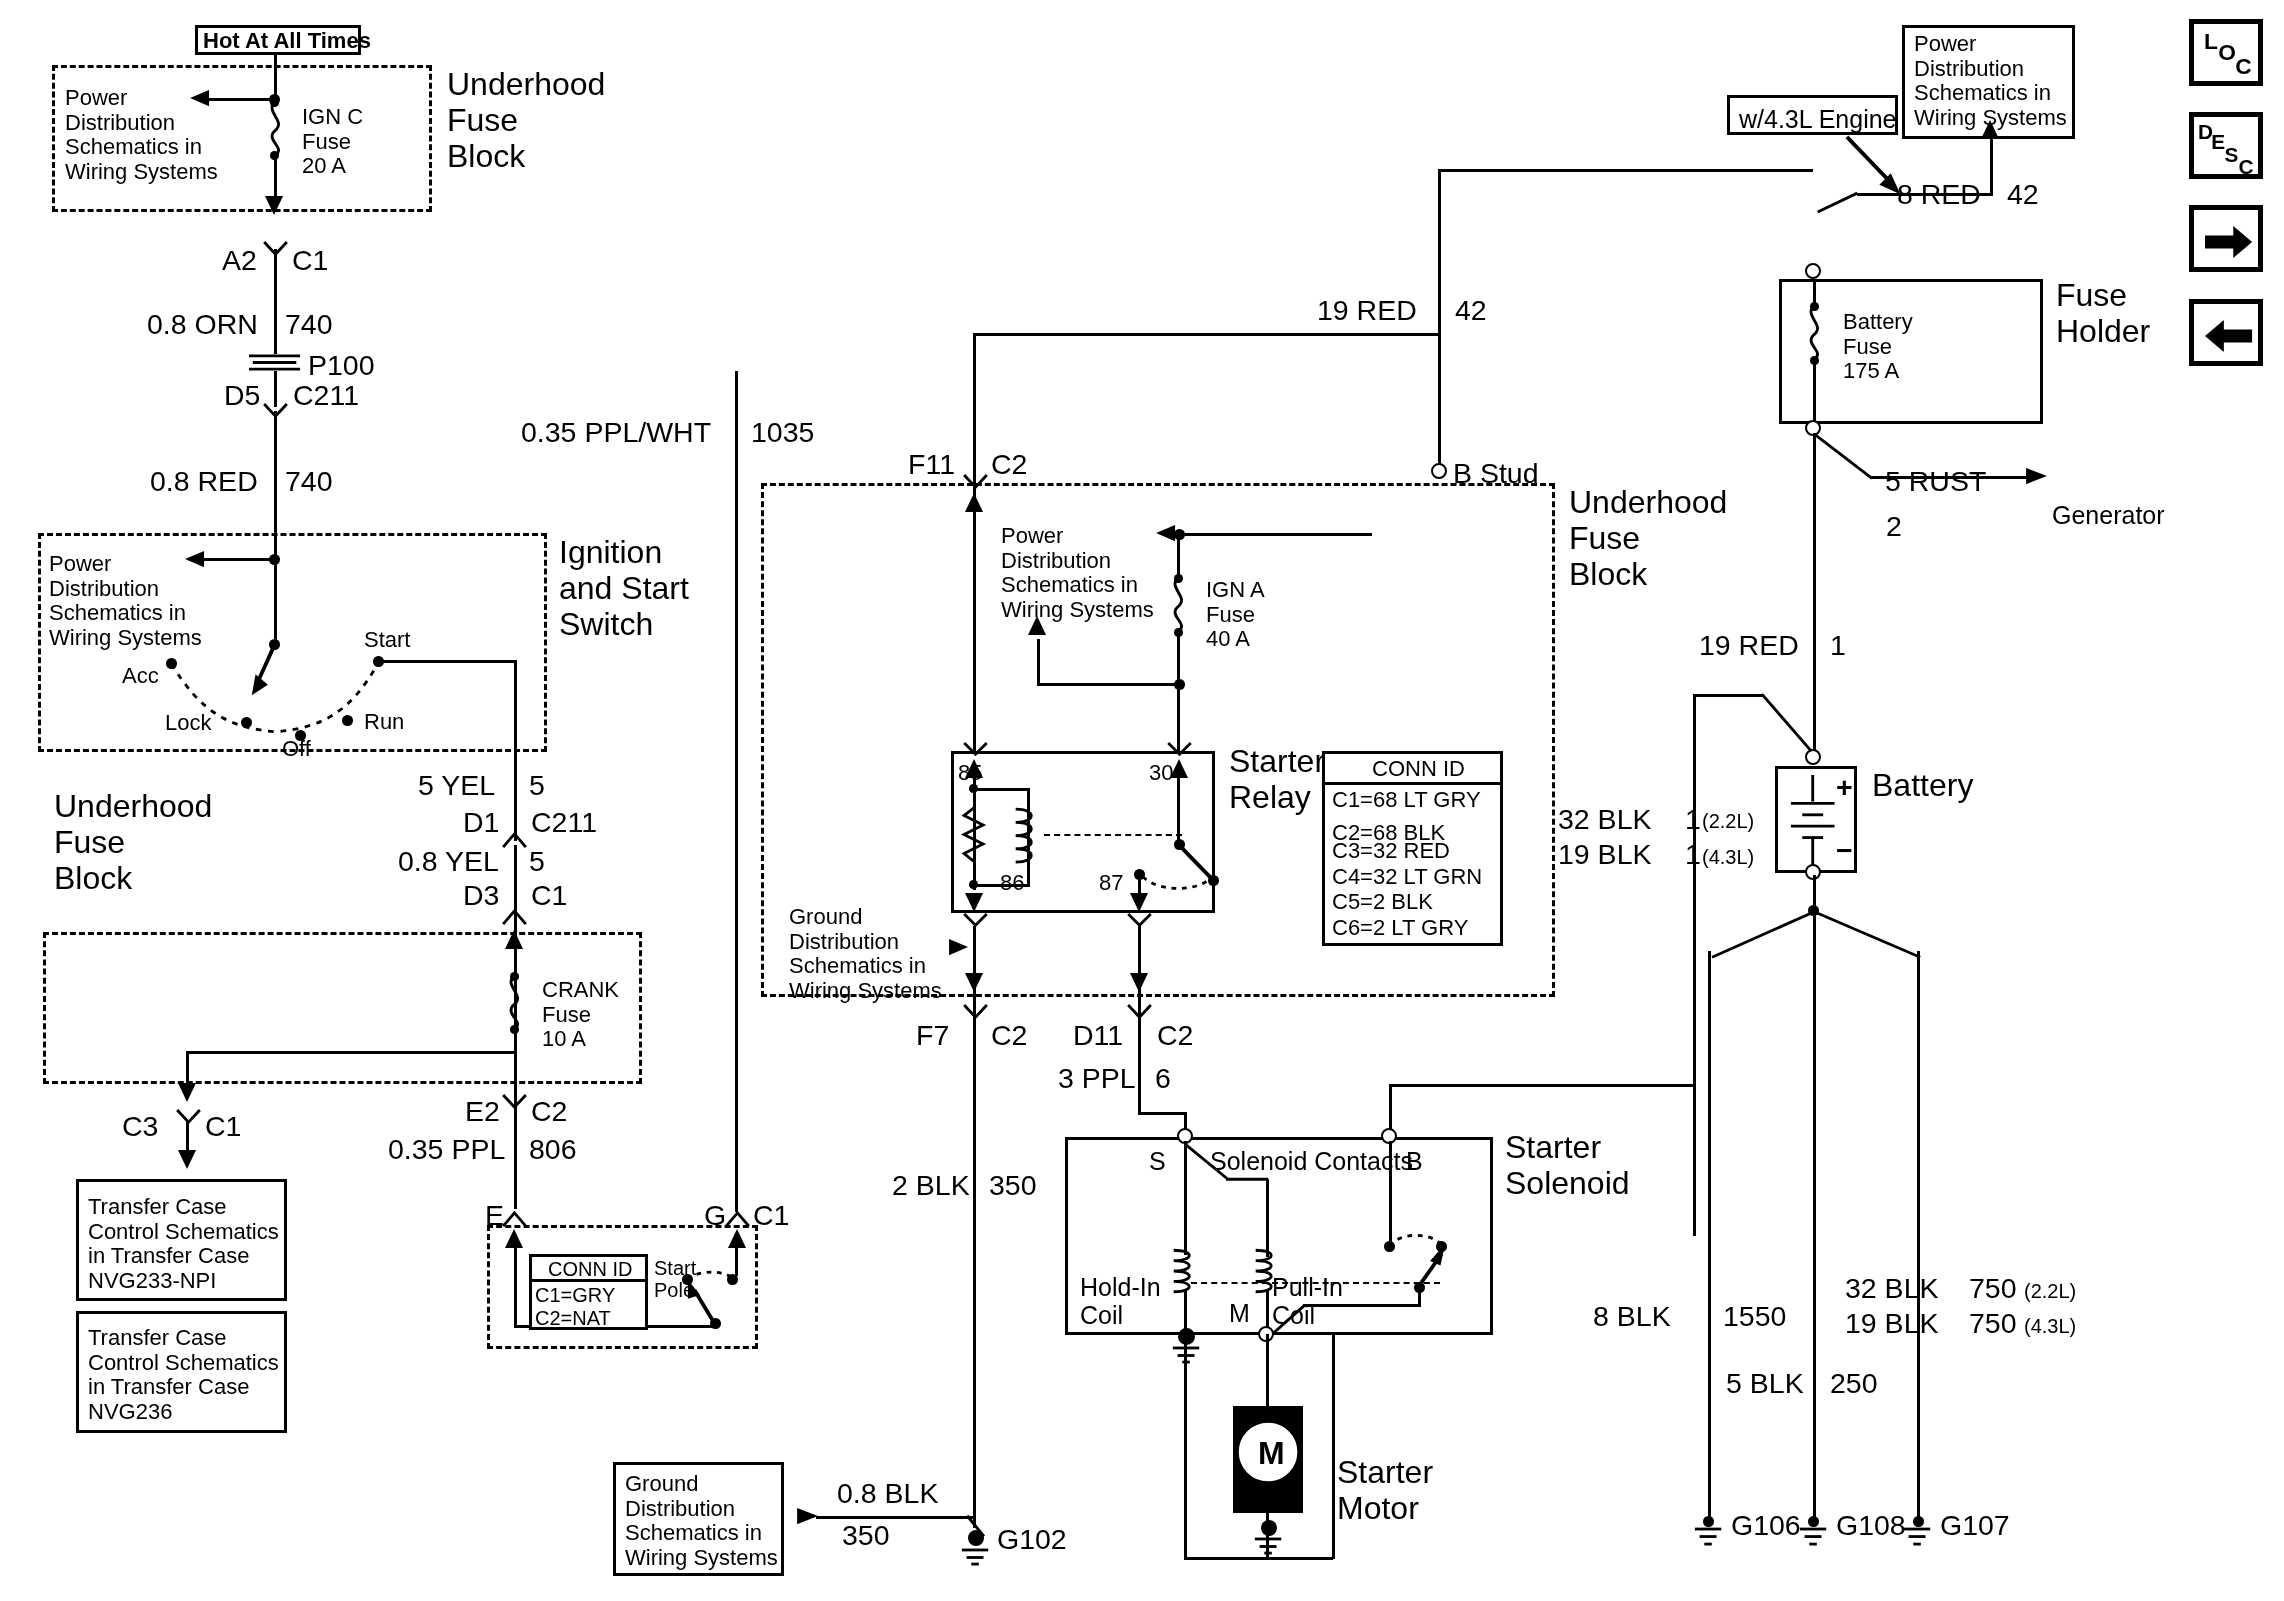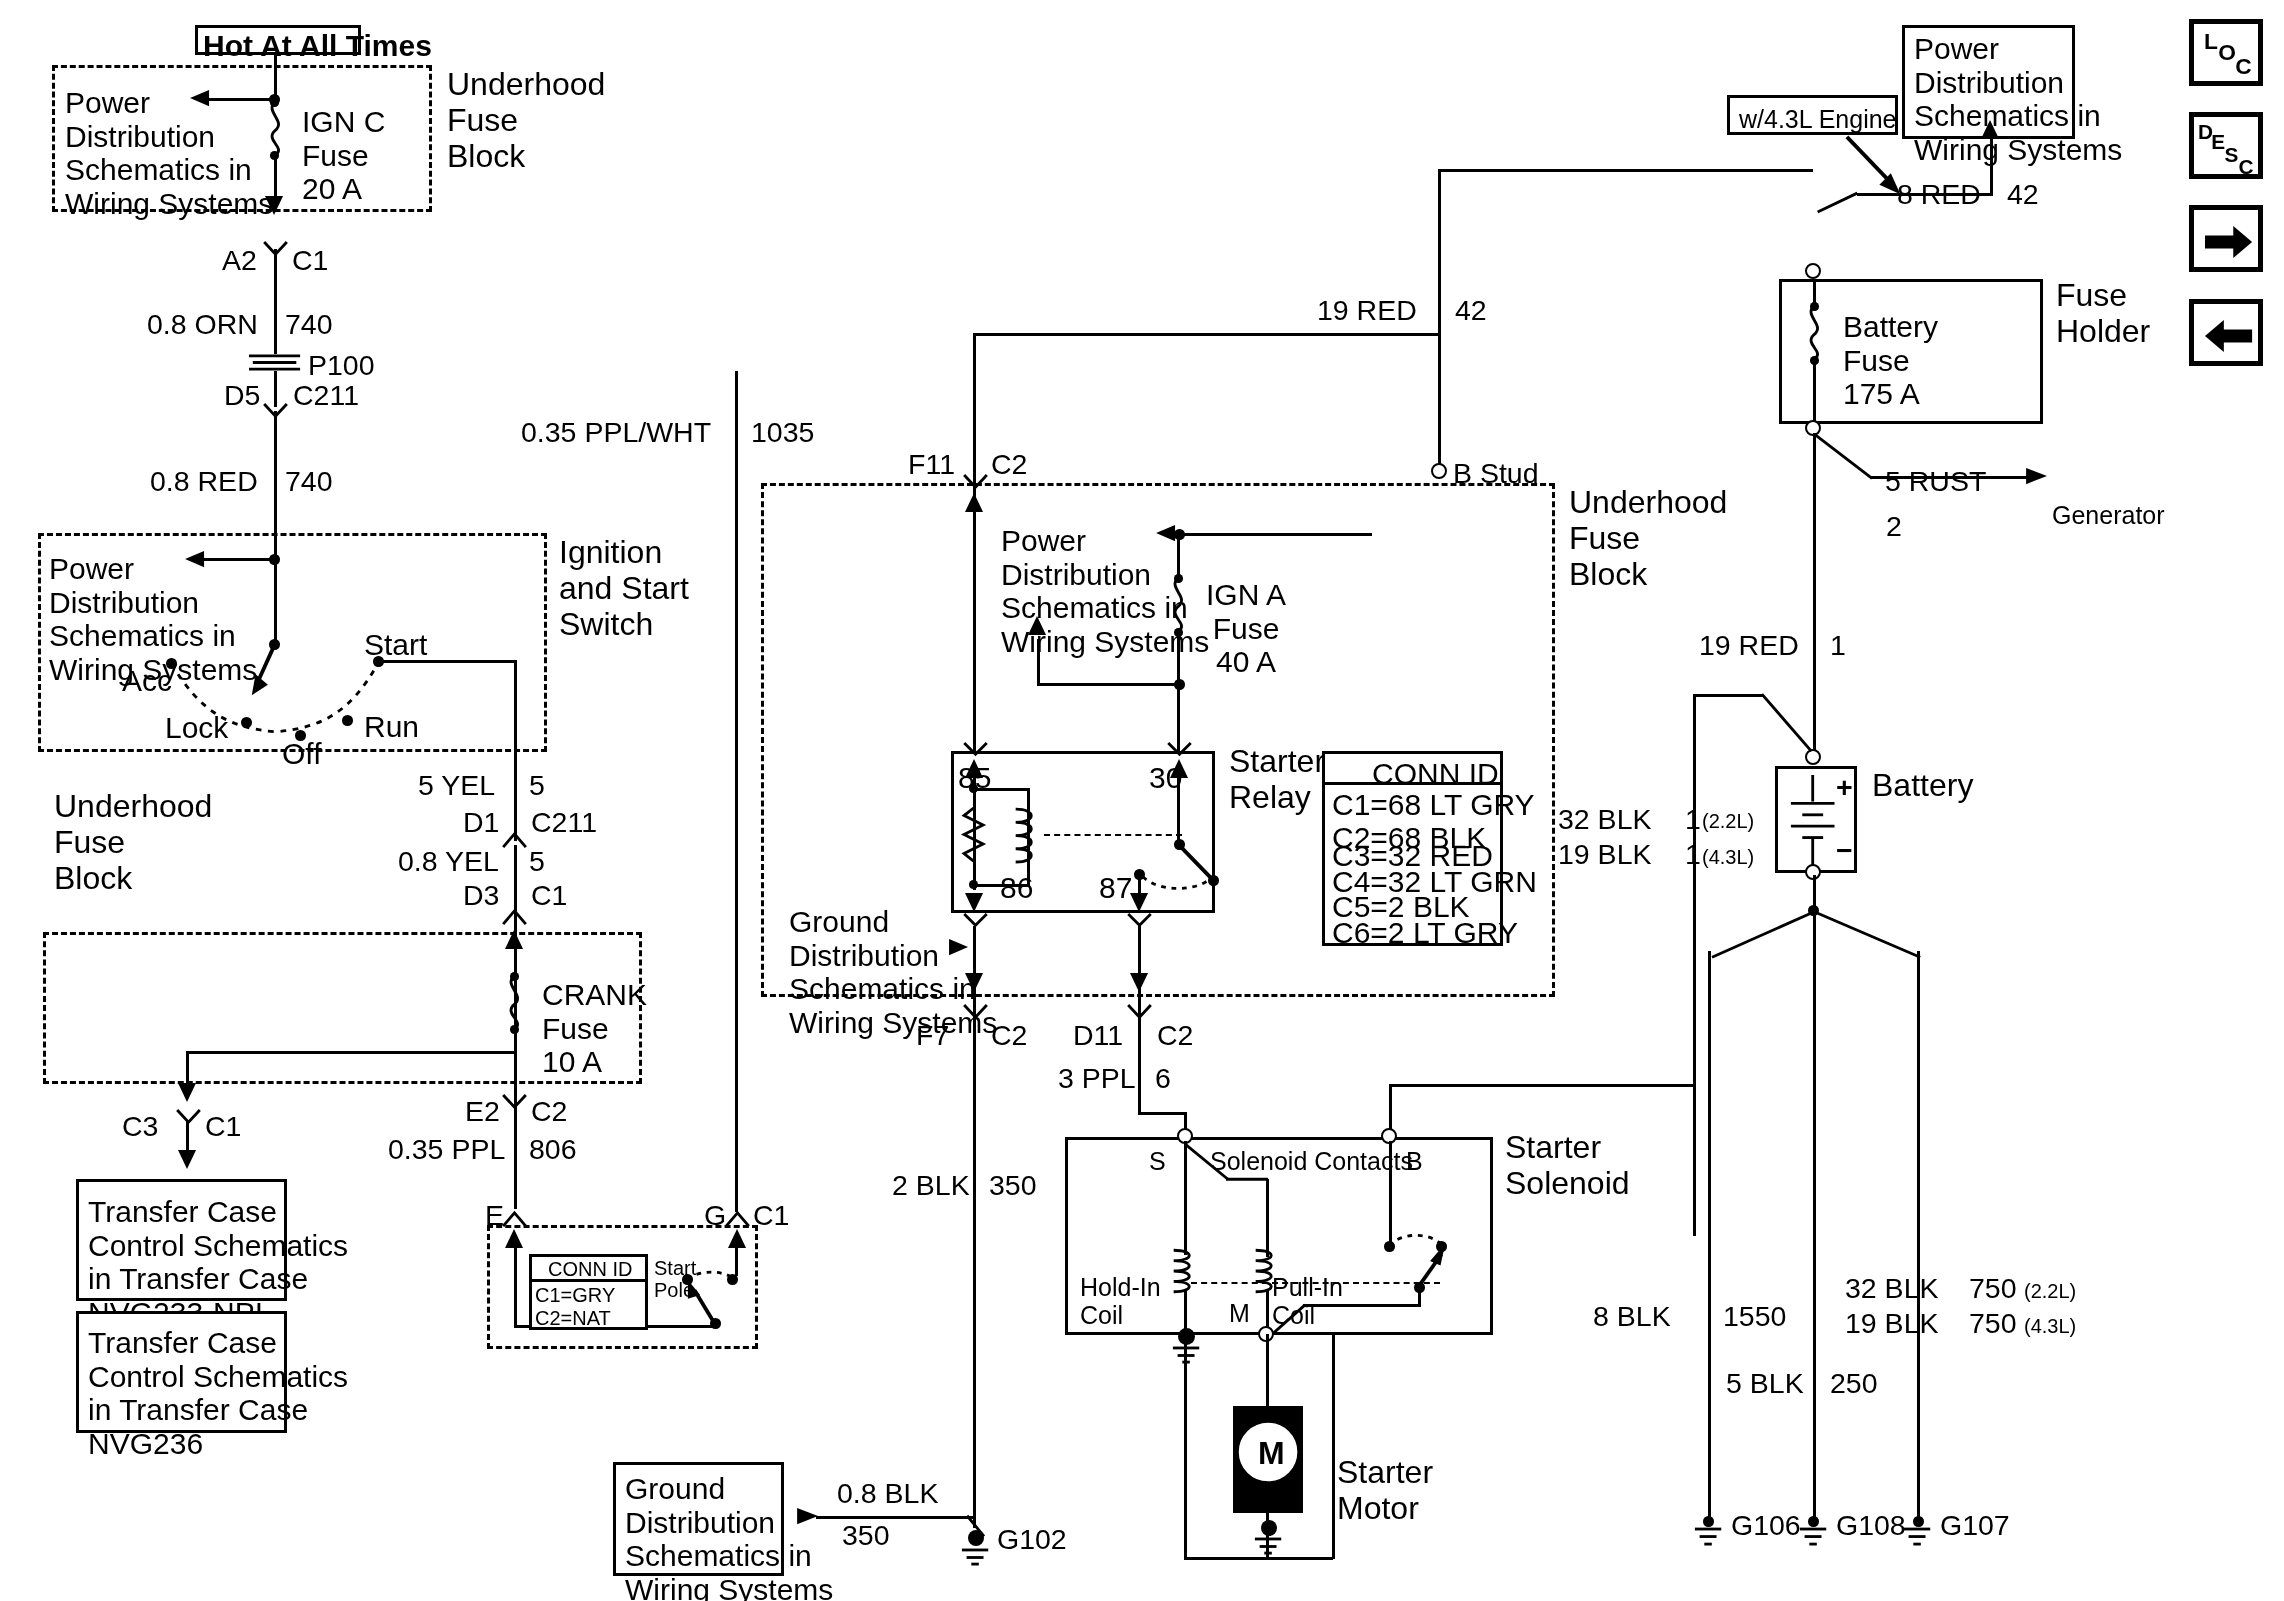--- a/index.html
+++ b/index.html
@@ -1,20 +1,20 @@
 <!DOCTYPE html>
 <html style="font-size:15px"><head>
 <meta charset="utf-8">
 <style>
   html,body{margin:0;padding:0;background:#fff;}
   #root{position:relative;width:2285px;height:1602px;background:#fff;
         font-family:"Liberation Sans", sans-serif;color:#000;overflow:hidden;}
   .t{position:absolute;white-space:pre;line-height:1.12;color:#000;}
   .f18{font-size:20px;}
-  .f20{font-size:30px;}
+  .f20{font-size:22px;}
   .f22{font-size:25px;}
   .f26{font-size:28.5px;}
   .f30{font-size:32px;}
   .bold{font-weight:bold;}
   .box2{position:absolute;border:3.8px solid #000;background:#fff;box-sizing:border-box;}
   .dash{position:absolute;border:3.8px dashed #000;box-sizing:border-box;background:transparent;}
   .hl{position:absolute;background:#000;height:2.9px;}
   .vl{position:absolute;background:#000;width:2.9px;}
   .dot{position:absolute;background:#000;border-radius:50%;width:10.5px;height:10.5px;}
   .dotsm{position:absolute;background:#000;border-radius:50%;width:8.6px;height:8.6px;}
@@ -265,21 +265,21 @@
   <svg style="left:1156px;top:525px;width:21px;height:19px;" viewBox="0 0 22 20" width="21" height="19">
     <polygon points="0,8.5 20,0 20,17" fill="#000"></polygon>
   </svg>
   <div class="dot" style="left:1174px;top:529px;"></div>
   <div class="vl" style="left:1177px;top:533px;height:46px;"></div>
   <svg style="left:1165px;top:576px;width:28.5px;height:59px;" viewBox="0 0 30 62" width="28.5" height="59">
     <path d="M14,2 C 2,12 26,22 14,32 C 2,42 26,50 14,58" stroke="#000" stroke-width="3" fill="none"></path>
   </svg>
   <div class="dotsm" style="left:1174px;top:574px;"></div>
   <div class="dotsm" style="left:1174px;top:628px;"></div>
-  <div class="t f20" style="left:1206px;top:578px;text-align:center;">IGN A
+  <div class="t f20" style="left:1206px;top:578px;">IGN A
 Fuse
 40 A</div>
   <div class="vl" style="left:1177px;top:632px;height:120px;"></div>
   <div class="dot" style="left:1174px;top:679px;"></div>
   <div class="hl" style="left:1037px;top:683px;width:141px;"></div>
   <div class="vl" style="left:1037px;top:639px;height:46px;"></div>
   <svg style="left:1028px;top:616px;width:19px;height:21px;" viewBox="0 0 20 22" width="19" height="21">
     <polygon points="9.5,0 0,20 19,20" fill="#000"></polygon>
   </svg>
 

